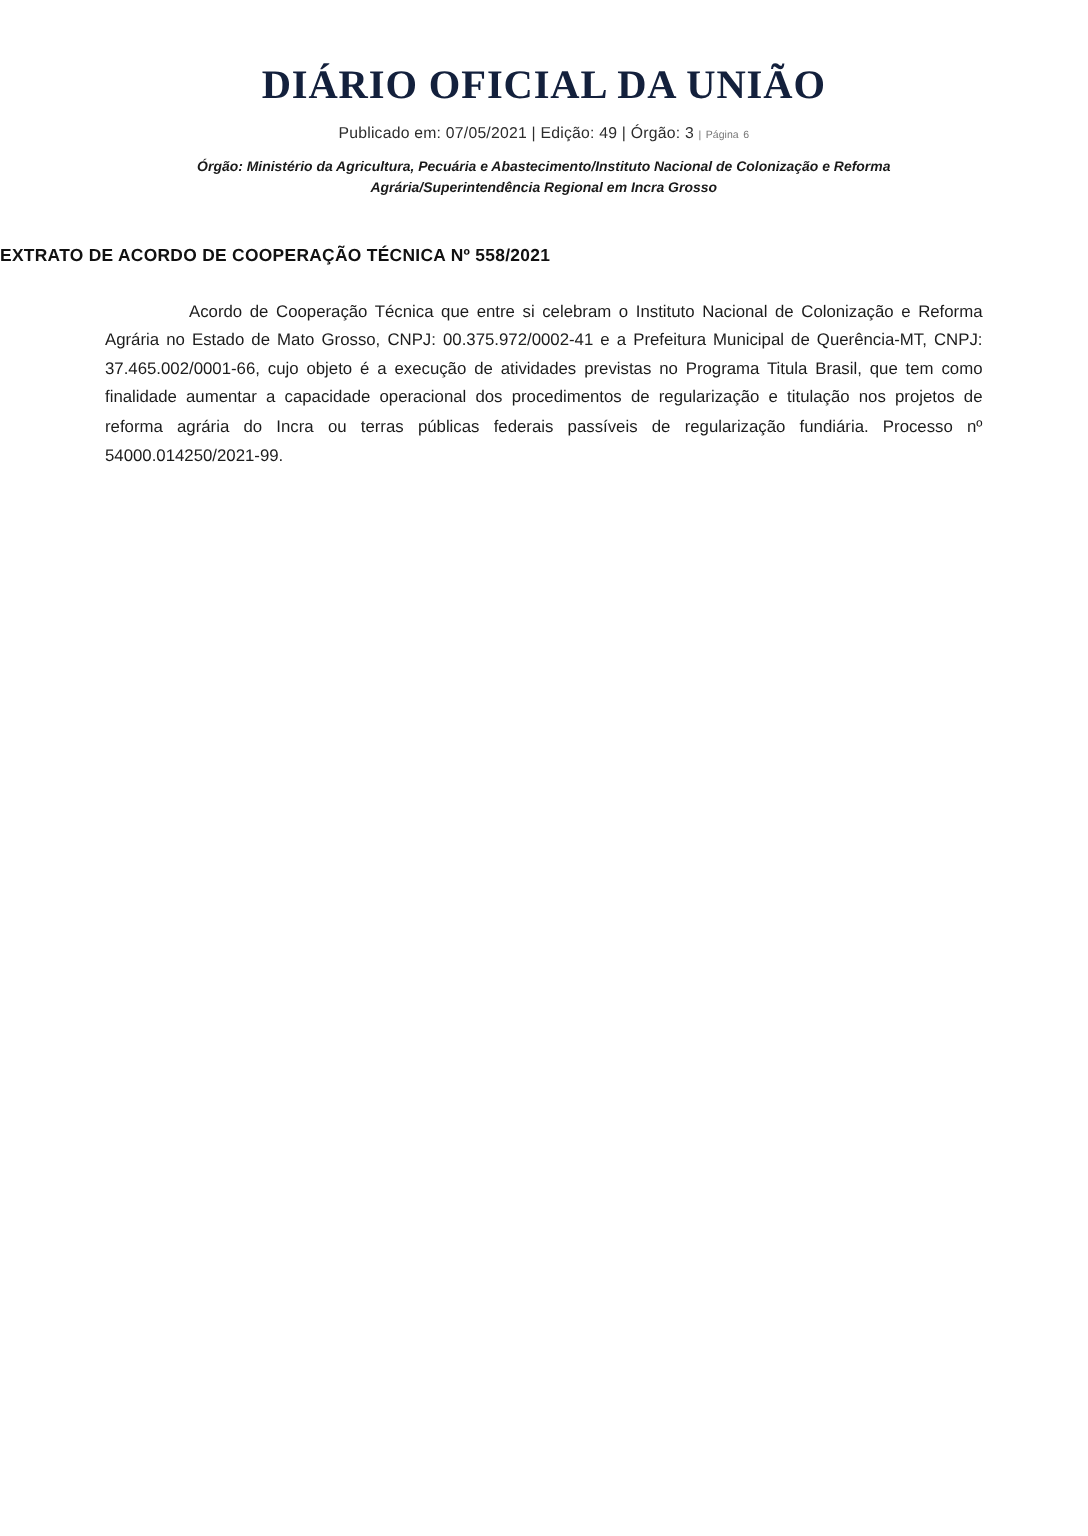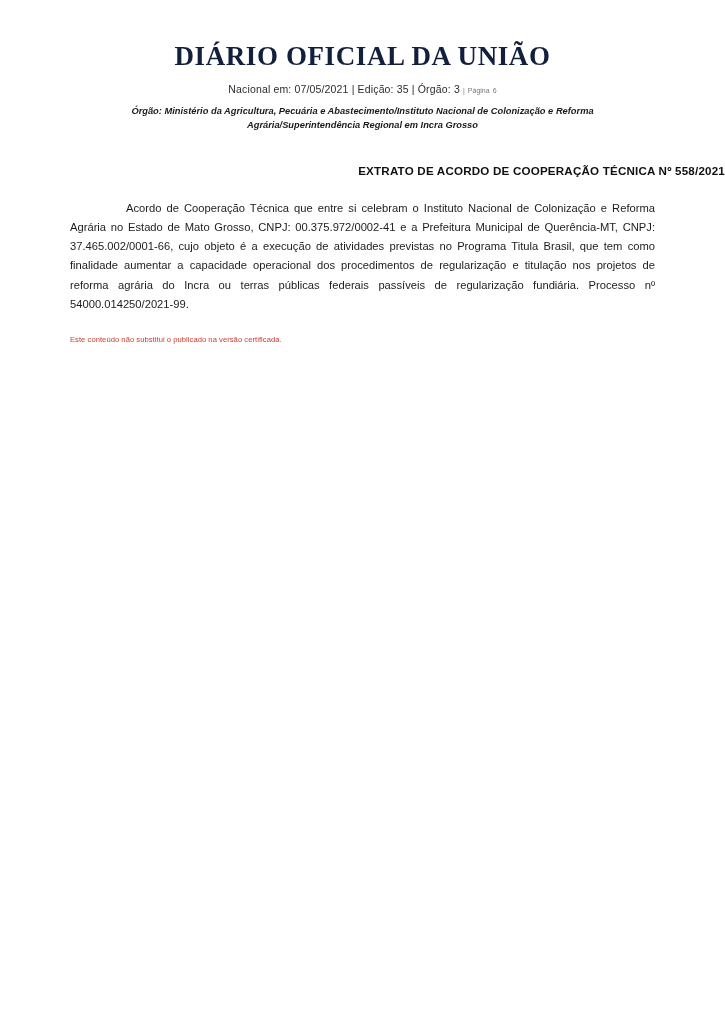--- a/index.html
+++ b/index.html
@@ -53,21 +53,21 @@
     width: 500px;
     font-size: 9.3px;
     font-weight: 700;
     color: #1a1a1a;
     line-height: 1.55;
     text-align: center;
     font-style: italic;
   }
   .doc-title {
     margin-top: 31px;
-    text-align: right;
+    text-align: left;
     font-size: 11.6px;
     font-weight: 700;
     color: #111111;
     letter-spacing: 0.2px;
   }
   .content {
     margin: 22px auto 13px auto;
     width: 585px;
   }
   .body-paragraph {
@@ -89,27 +89,27 @@
 </head>
 <body>
 
 <div class="page">
 
   <header class="masthead">
     <div class="masthead-title">DIÁRIO OFICIAL DA UNIÃO</div>
 
     <div class="publication-line">
       <span>
-        <span>Nacional em:</span>
+        <span>Publicado em:</span>
         <span>07/05/2021</span>
       </span>
       <span>|</span>
       <span>
         <span>Edição:</span>
-        <span>35</span>
+        <span>49</span>
       </span>
       <span>|</span>
       <span>
         <span>Órgão:</span>
         <span>3</span>
       </span>
       <span class="pagina">|</span>
       <span class="pagina">Página</span>
       <span class="pagina">6</span>
     </div>
@@ -120,15 +120,14 @@
       <span>Agrária/Superintendência Regional em Incra Grosso</span>
     </div>
   </header>
 
   <h1 class="doc-title">EXTRATO DE ACORDO DE COOPERAÇÃO TÉCNICA Nº 558/2021</h1>
 
   <main class="content">
     <p class="body-paragraph">Acordo de Cooperação Técnica que entre si celebram o Instituto Nacional de Colonização e Reforma Agrária no Estado de Mato Grosso, CNPJ: 00.375.972/0002-41 e a Prefeitura Municipal de Querência-MT, CNPJ: 37.465.002/0001-66, cujo objeto é a execução de atividades previstas no Programa Titula Brasil, que tem como finalidade aumentar a capacidade operacional dos procedimentos de regularização e titulação nos projetos de reforma agrária do Incra ou terras públicas federais passíveis de regularização fundiária. Processo nº 54000.014250/2021-99.</p>
   </main>
 
-  <div class="disclaimer">Este conteúdo não substitui o publicado na versão certificada.</div>
 
 </div>
 
 </body></html>

